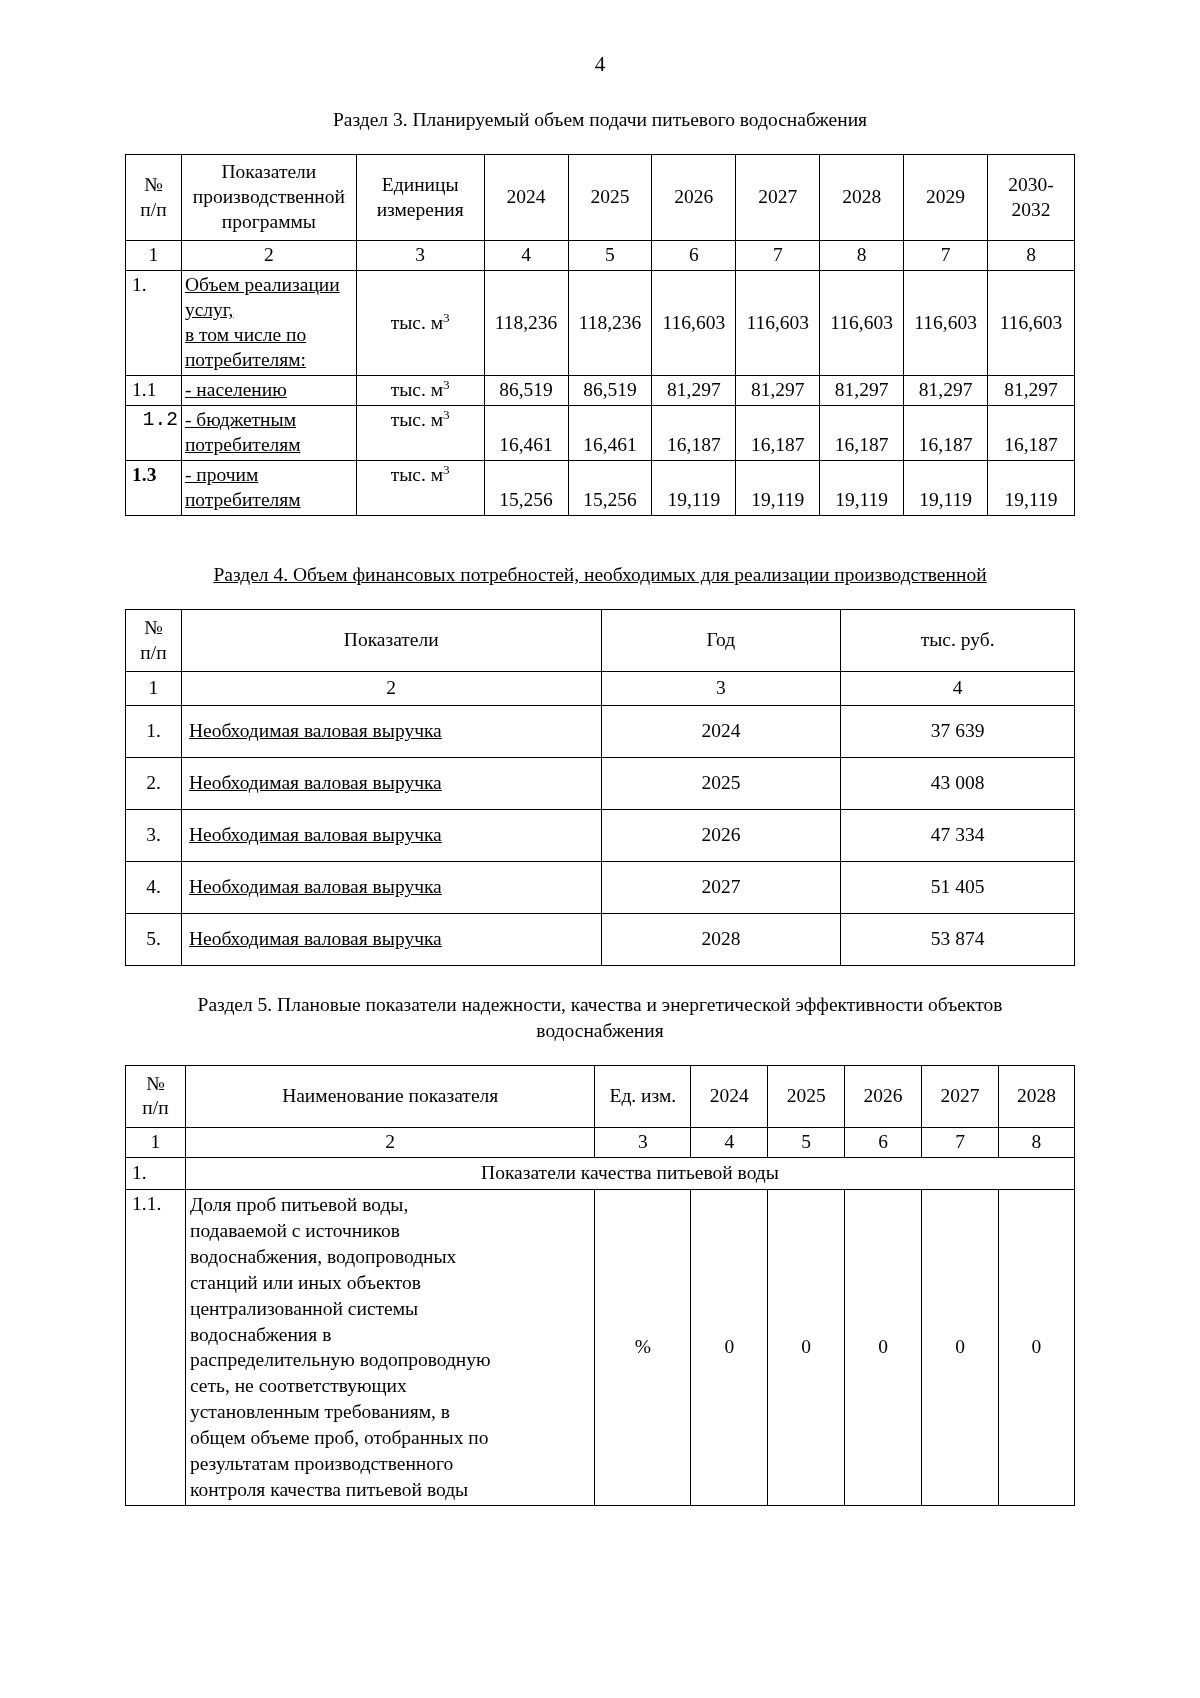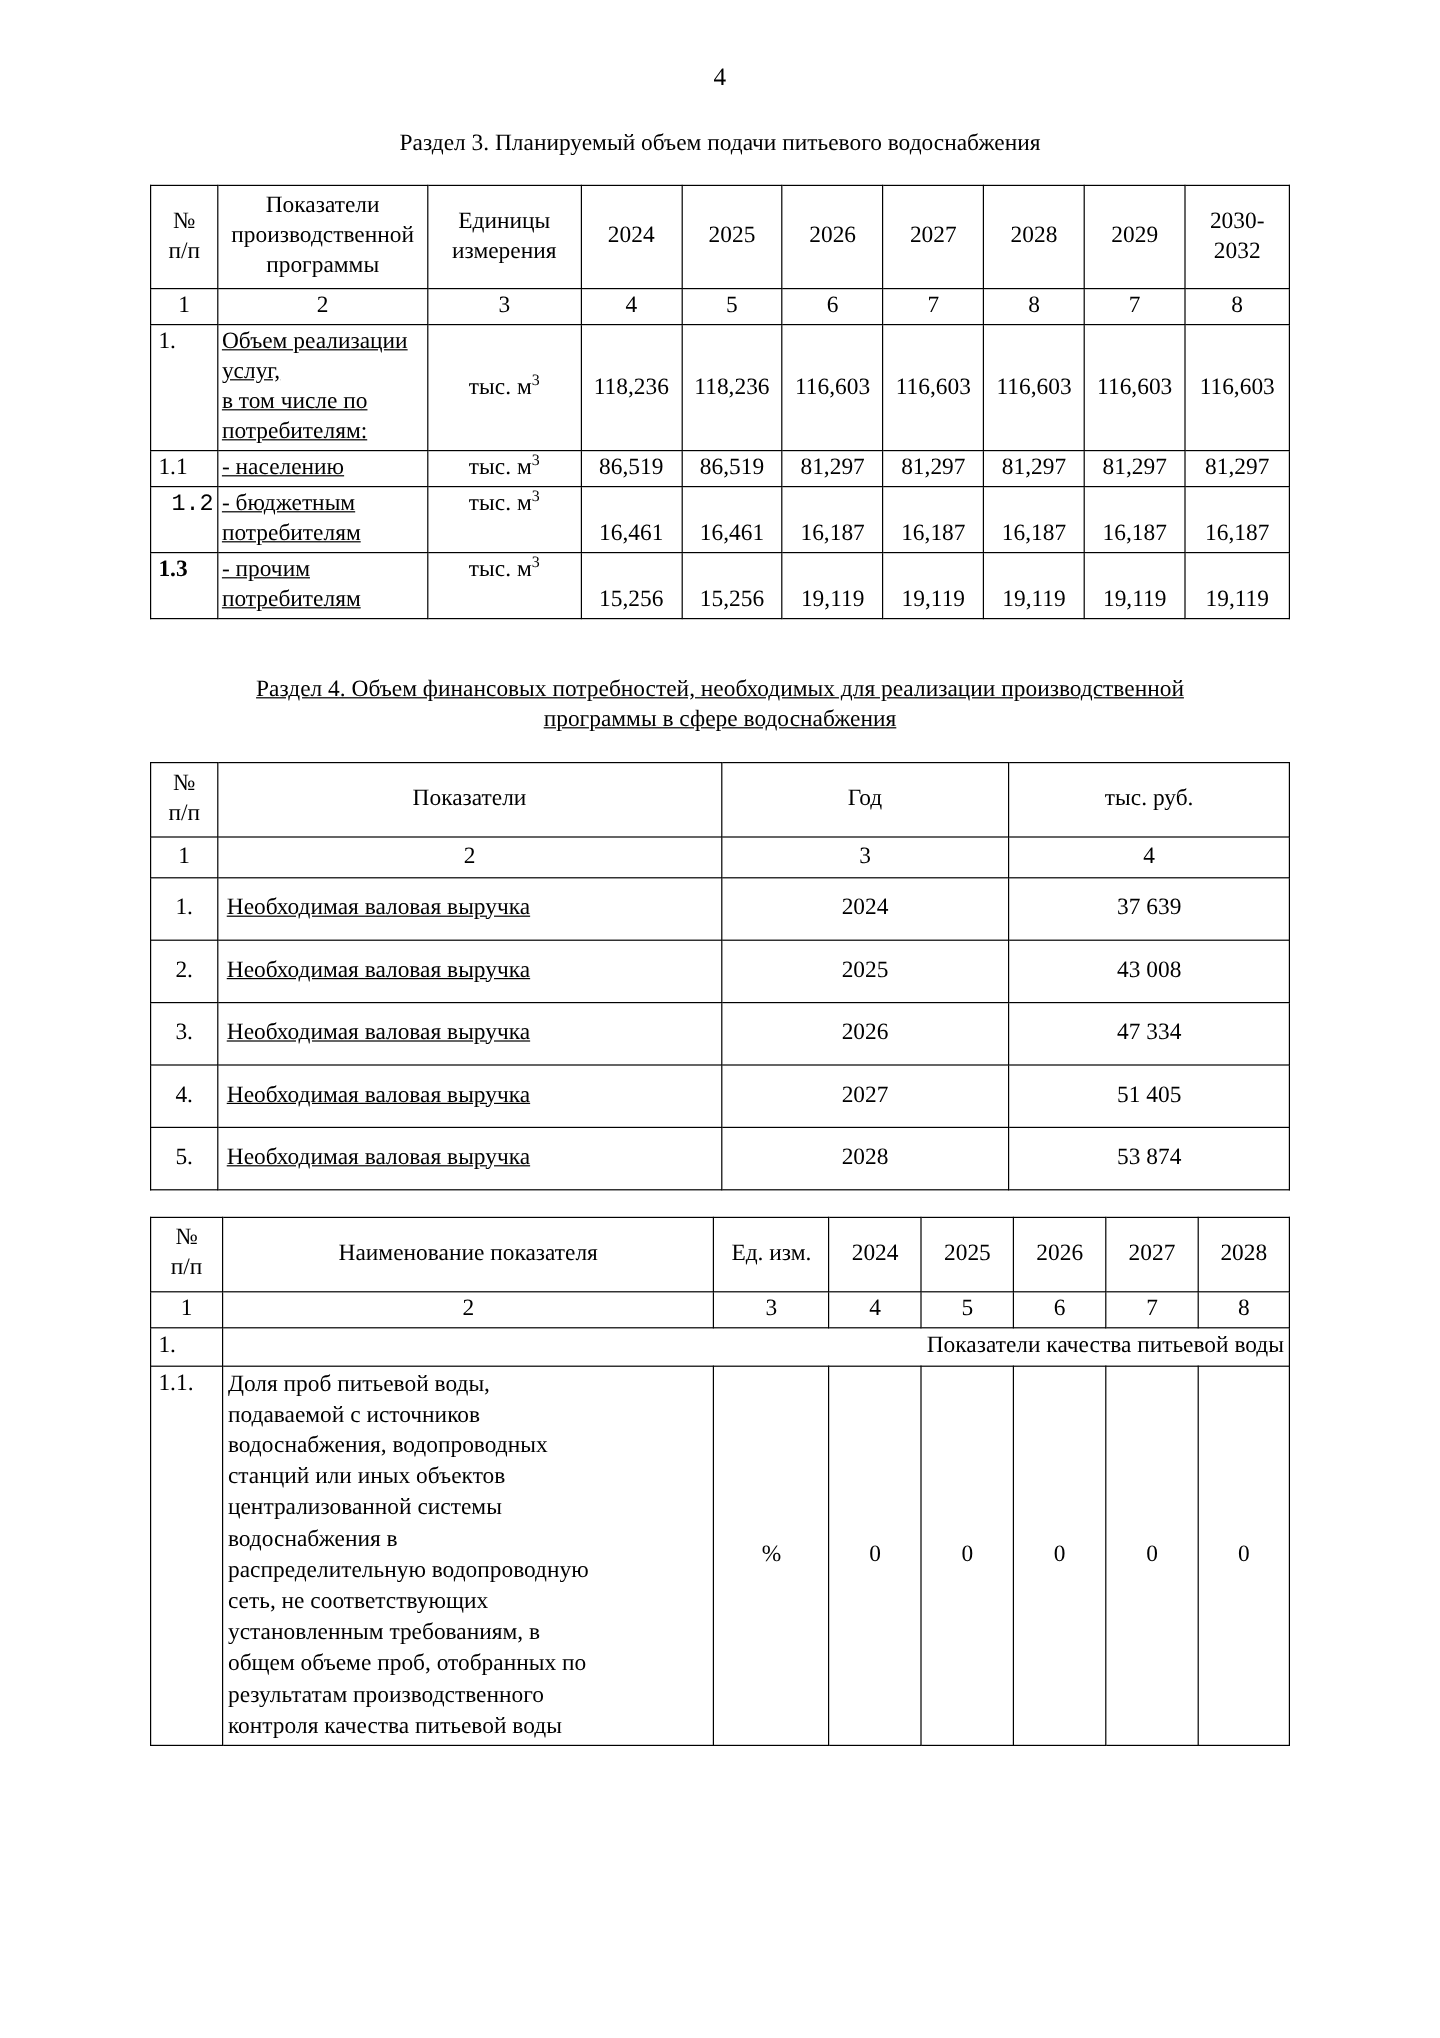--- a/index.html
+++ b/index.html
@@ -64,21 +64,21 @@
   .vt { vertical-align: top; padding-top: 4px; }
   sup { font-size: 0.68em; vertical-align: super; line-height: 0; }
 
   .t4 td { height: 52px; }
   .t4 .hdr td { height: 62px; }
   .t4 .numrow td { height: 34px; }
 
   .t5 td { padding: 2px 4px; }
   .t5 .hdr td { height: 62px; }
   .t5 .numrow td { height: 30px; }
-  .t5 .grouprow td { height: 32px; text-align: right; }
+  .t5 .grouprow td { height: 32px; }
 
   .cell-multiline { text-align: left; padding-left: 8px; line-height: 1.33; margin-top: 26px; }
 </style>
 </head>
 <body>
 
 <div class="page">
 
   <div class="page-number">4</div>
 
@@ -196,21 +196,20 @@
       <td class="vb">19,119</td>
       <td class="vb">19,119</td>
       <td class="vb">19,119</td>
       <td class="vb">19,119</td>
     </tr>
   </tbody>
     </table>
 
   <div class="section-title s4-title">
     <div>Раздел 4. Объем финансовых потребностей, необходимых для реализации производственной</div>
-    <div>программы в сфере водоснабжения</div>
   </div>
 
   <table class="t4">
     <colgroup>
       <col style="width:56px">
       <col style="width:420px">
       <col style="width:240px">
       <col style="width:234px">
     </colgroup>
     <tbody>
@@ -255,20 +254,24 @@
     </tr>
     <tr>
       <td>5.</td>
       <td class="left">Необходимая валовая выручка</td>
       <td>2028</td>
       <td>53 874</td>
     </tr>
   </tbody>
     </table>
 
+  <div class="section-title s5-title">
+    <div>Раздел 5. Плановые показатели надежности, качества и энергетической эффективности объектов</div>
+    <div>водоснабжения</div>
+  </div>
 
   <table class="t5">
     <colgroup>
       <col style="width:60px">
       <col style="width:410px">
       <col style="width:96px">
       <col style="width:77px">
       <col style="width:77px">
       <col style="width:77px">
       <col style="width:77px">

